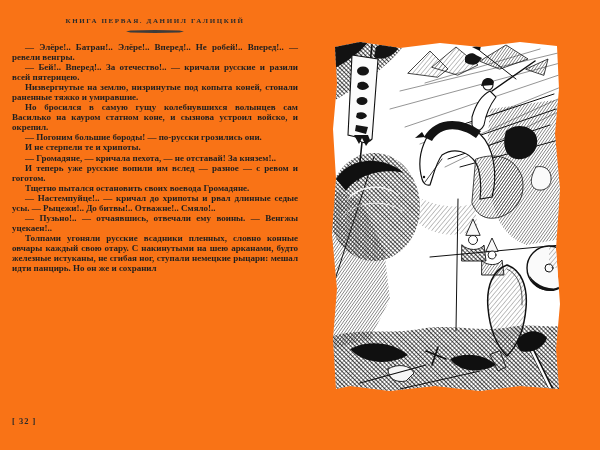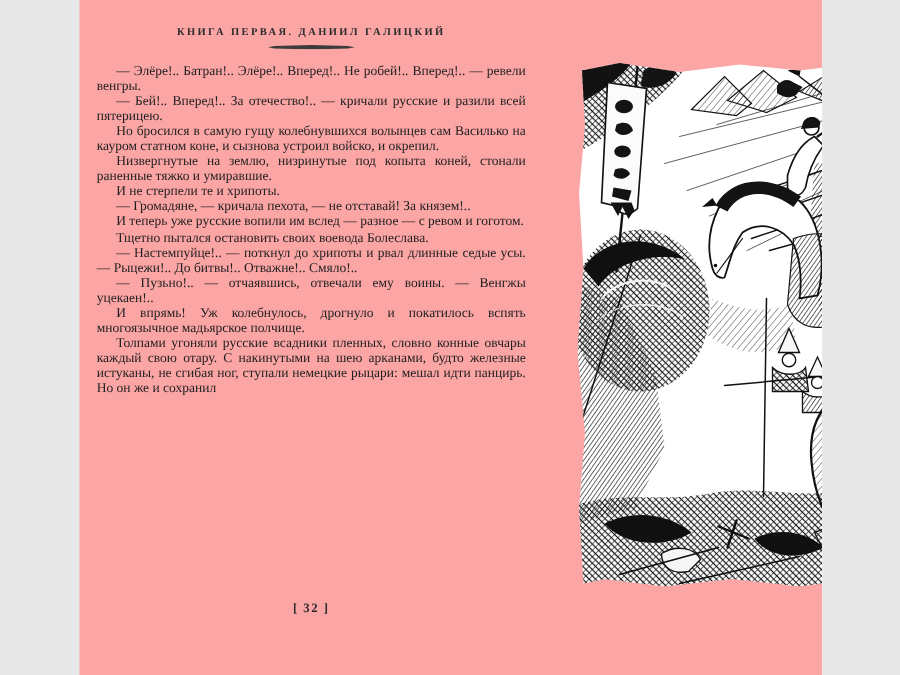--- a/index.html
+++ b/index.html
@@ -1,61 +1,61 @@
 <!DOCTYPE html>
 <html><head>
 <meta charset="utf-8">
 <style>
   html,body { margin:0; padding:0; background:#e8e8e8; }
   .spread {
-    position:relative; width:495px; height:450px; background:#fca5a5;
+    position:relative; width:600px; height:450px; background:#f97316;
     font-family:"Liberation Serif", serif; color:#1f1f1f; overflow:hidden;
     margin:0 auto;
   }
   .running-header {
     position:absolute; top:17px; left:12px; width:286px; text-align:center;
     font-size:7px; font-weight:bold; letter-spacing:1.6px; color:#2b2b2b;
     white-space:nowrap;
   }
   .header-rule {
     position:absolute; top:30px; left:126px; width:58px; height:3px; background:#3c3c3c;
     clip-path:polygon(0 50%, 8% 20%, 50% 0, 92% 20%, 100% 50%, 92% 80%, 50% 100%, 8% 80%);
   }
   .body-text {
     position:absolute; top:42px; left:12px; width:286px;
     text-align:justify; font-size:9px; line-height:10.05px;
   }
-  .para { margin:0; text-indent:13px; }
+  .para { margin:0; text-indent:13px;font-weight:bold; }
   .page-number {
-    position:absolute; top:400px; left:12px; width:286px; text-align:center;
+    position:absolute; top:416px; left:12px; width:286px; 
     font-size:8.5px; letter-spacing:1px; color:#2b2b2b;font-weight:bold;
   }
   .illustration { position:absolute; top:39px; left:330px; width:232px; height:356px; margin:0; padding:0; }
   .illustration svg { display:block; width:232px; height:356px; }
 </style>
 </head>
 <body>
 
 <div class="spread">
 
   <div class="running-header">КНИГА ПЕРВАЯ. ДАНИИЛ ГАЛИЦКИЙ</div>
   <div class="header-rule"></div>
 
   <div class="body-text">
       <p class="para">— Элёре!.. Батран!.. Элёре!.. Вперед!.. Не робей!.. Вперед!.. — ревели венгры.</p>
       <p class="para">— Бей!.. Вперед!.. За отечество!.. — кричали русские и разили всей пятерицею.</p>
+      <p class="para">Низвергнутые на землю, низринутые под копыта коней, стонали раненные тяжко и умиравшие.</p>
       <p class="para">Но бросился в самую гущу колебнувшихся волынцев сам Василько на кауром статном коне, и сызнова устроил войско, и окрепил.</p>
-      <p class="para">Низвергнутые на землю, низринутые под копыта коней, стонали раненные тяжко и умиравшие.</p>
+      <p class="para">— Погоним большие бороды! — по-русски грозились они.</p>
       <p class="para">И не стерпели те и хрипоты.</p>
       <p class="para">— Громадяне, — кричала пехота, — не отставай! За князем!..</p>
       <p class="para">И теперь уже русские вопили им вслед — разное — с ревом и гоготом.</p>
-      <p class="para">Тщетно пытался остановить своих воевода Болеслава.</p>
-      <p class="para">— Настемпуйце!.. — поткнул до хрипоты и рвал длинные седые усы. — Рыцежи!.. До битвы!.. Отважне!.. Смяло!..</p>
+      <p class="para">Тщетно пытался остановить своих воевода Громадяне.</p>
+      <p class="para">— Настемпуйце!.. — кричал до хрипоты и рвал длинные седые усы. — Рыцежи!.. До битвы!.. Отважне!.. Смяло!..</p>
       <p class="para">— Пузьно!.. — отчаявшись, отвечали ему воины. — Венгжы уцекаен!..</p>
-      <p class="para">И впрямь! Уж колебнулось, дрогнуло и покатилось вспять многоязычное мадьярское полчище.</p>
       <p class="para">Толпами угоняли русские всадники пленных, словно конные овчары каждый свою отару. С накинутыми на шею арканами, будто железные истуканы, не сгибая ног, ступали немецкие рыцари: мешал идти панцирь. Но он же и сохранил</p>
     </div>
 
   <div class="page-number">[ 32 ]</div>
 
   <figure class="illustration">
     <svg viewBox="0 0 232 356" xmlns="http://www.w3.org/2000/svg">
       <defs>
         <clipPath id="frame">
           <path d="M5,8 L30,3 L70,9 L110,4 L150,8 L190,3 L227,7 L229,50 L225,95 L230,150 L226,210 L230,265 L226,310 L229,350 L190,347 L150,352 L105,347 L60,352 L20,347 L6,350 L3,300 L7,250 L2,195 L6,140 L3,90 L7,45 Z"></path>

